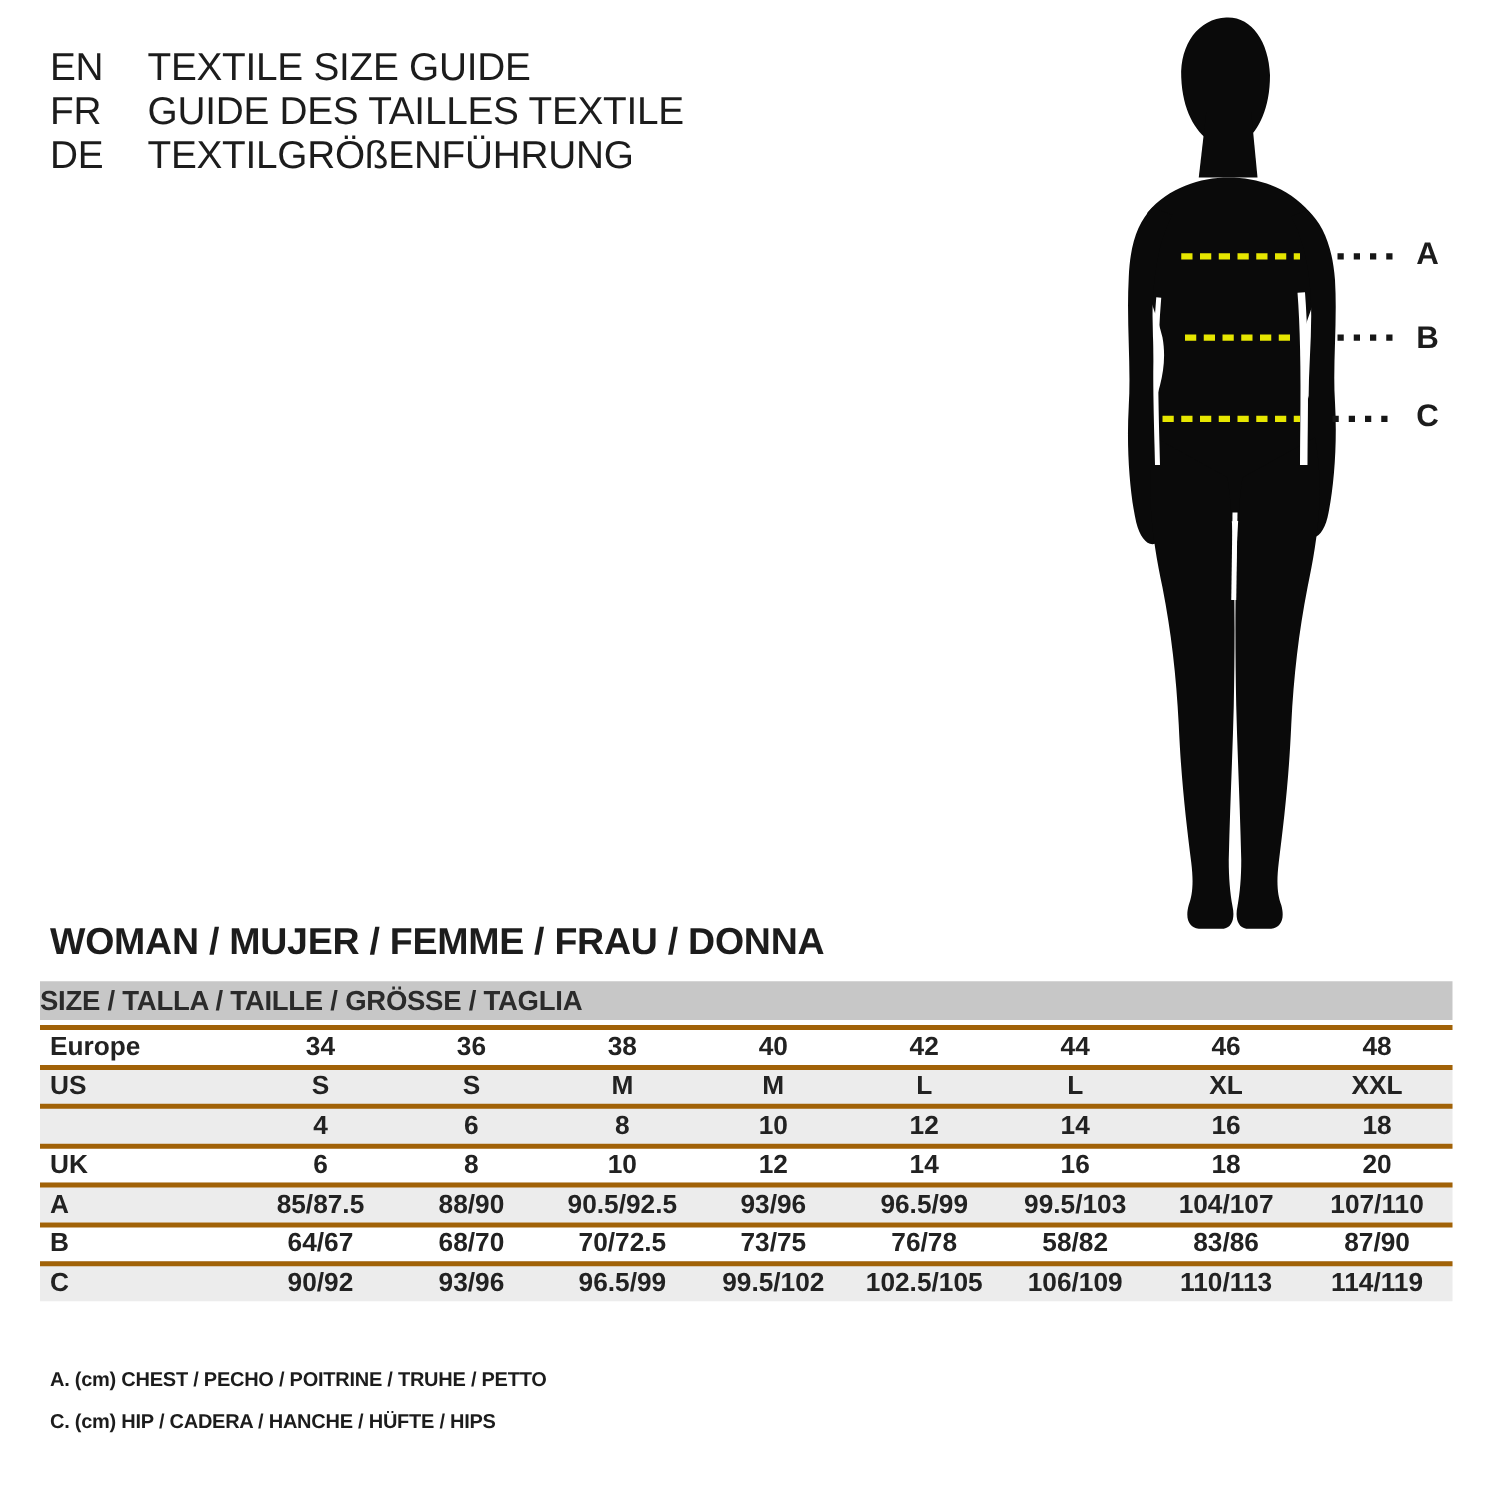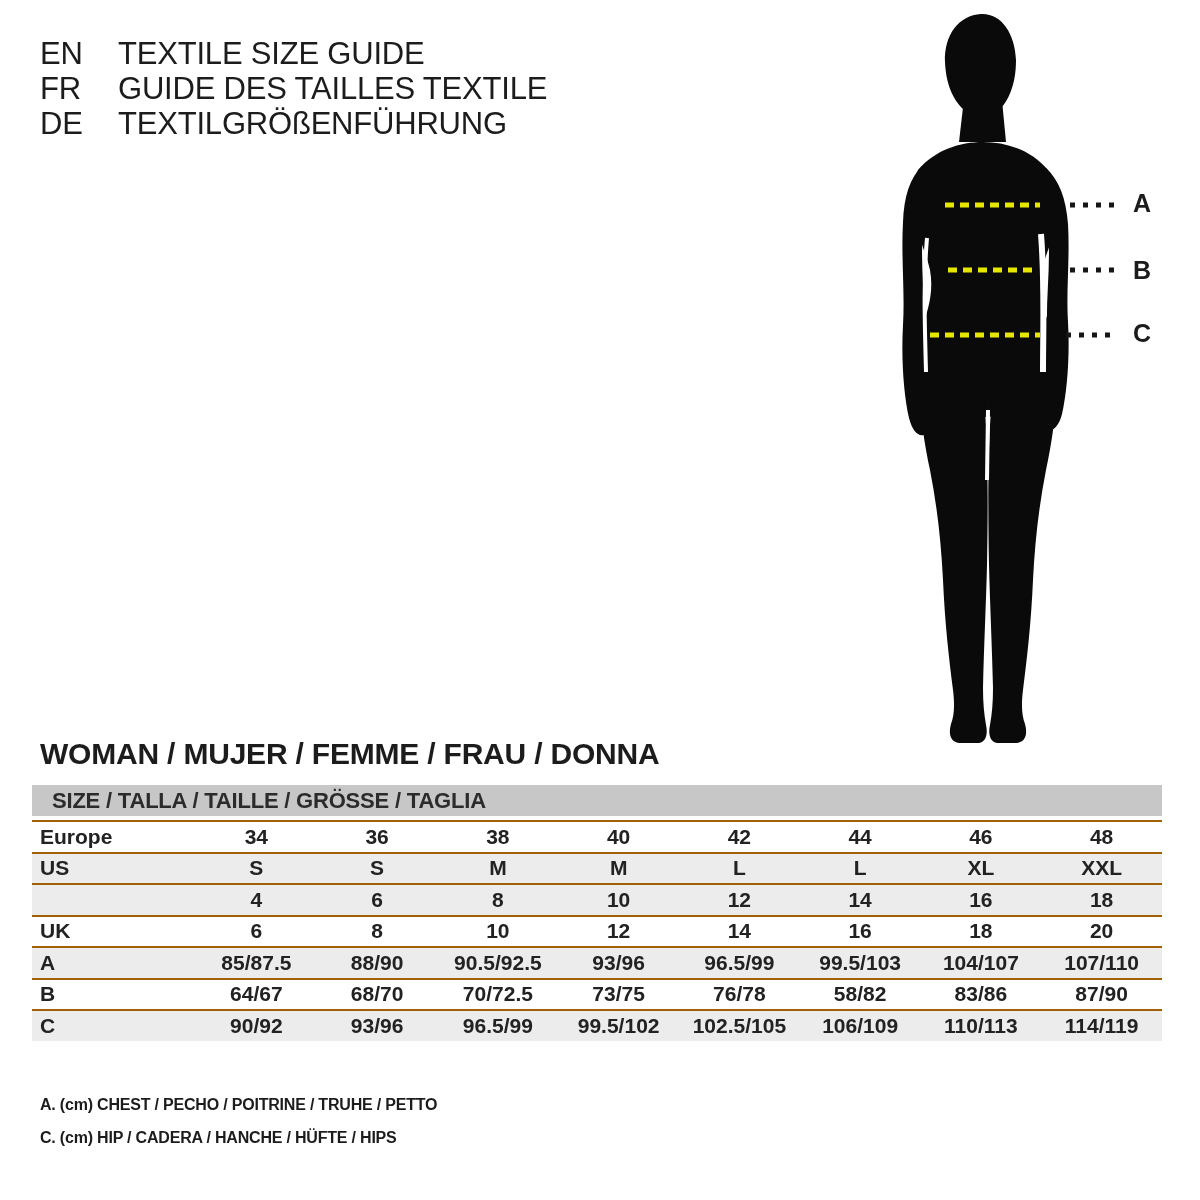--- a/index.html
+++ b/index.html
@@ -24,23 +24,23 @@
   .yline{stroke:var(--measure-yellow);stroke-width:5;stroke-dasharray:9 6;}
   .bline{stroke:var(--pointer-black);stroke-width:5;stroke-dasharray:5 8;}
   .sliver{stroke:#ffffff;fill:none;}
   .measure-label{position:absolute;left:1122px;width:40px;text-align:center;
     font-size:25px;font-weight:700;height:26px;line-height:26px;}
   
   .section-title{position:absolute;left:40px;top:737px;font-size:30px;font-weight:700;letter-spacing:-0.2px;}
   
   .size-table{position:absolute;left:32px;top:785px;width:1130px;}
   .thead{height:31px;line-height:31px;background:var(--header-bg);
-    font-size:22px;font-weight:700;padding-left:20px;margin-bottom:4px;color:#2b2b2b;letter-spacing:-0.2px;}
+    font-size:22px;font-weight:700;padding-left:0;margin-bottom:4px;color:#2b2b2b;letter-spacing:-0.2px;}
   .trow{display:grid;grid-template-columns:164px repeat(8,1fr);height:31.5px;
-    align-items:center;font-size:21px;font-weight:700;border-top:2px solid #a16207;box-sizing:border-box;color:#222;}
+    align-items:center;font-size:21px;font-weight:700;border-top:4px solid #a16207;box-sizing:border-box;color:#222;}
   .trow.shaded{background:var(--row-bg);}
   .tcell{text-align:center;}
   .tlabel{text-align:left;padding-left:8px;}
   
   .legend{position:absolute;left:40px;top:1088px;}
   .legend-line{height:33px;line-height:33px;font-size:16px;font-weight:700;letter-spacing:-0.2px;white-space:nowrap;}
 </style>
 </head>
 <body>
 

